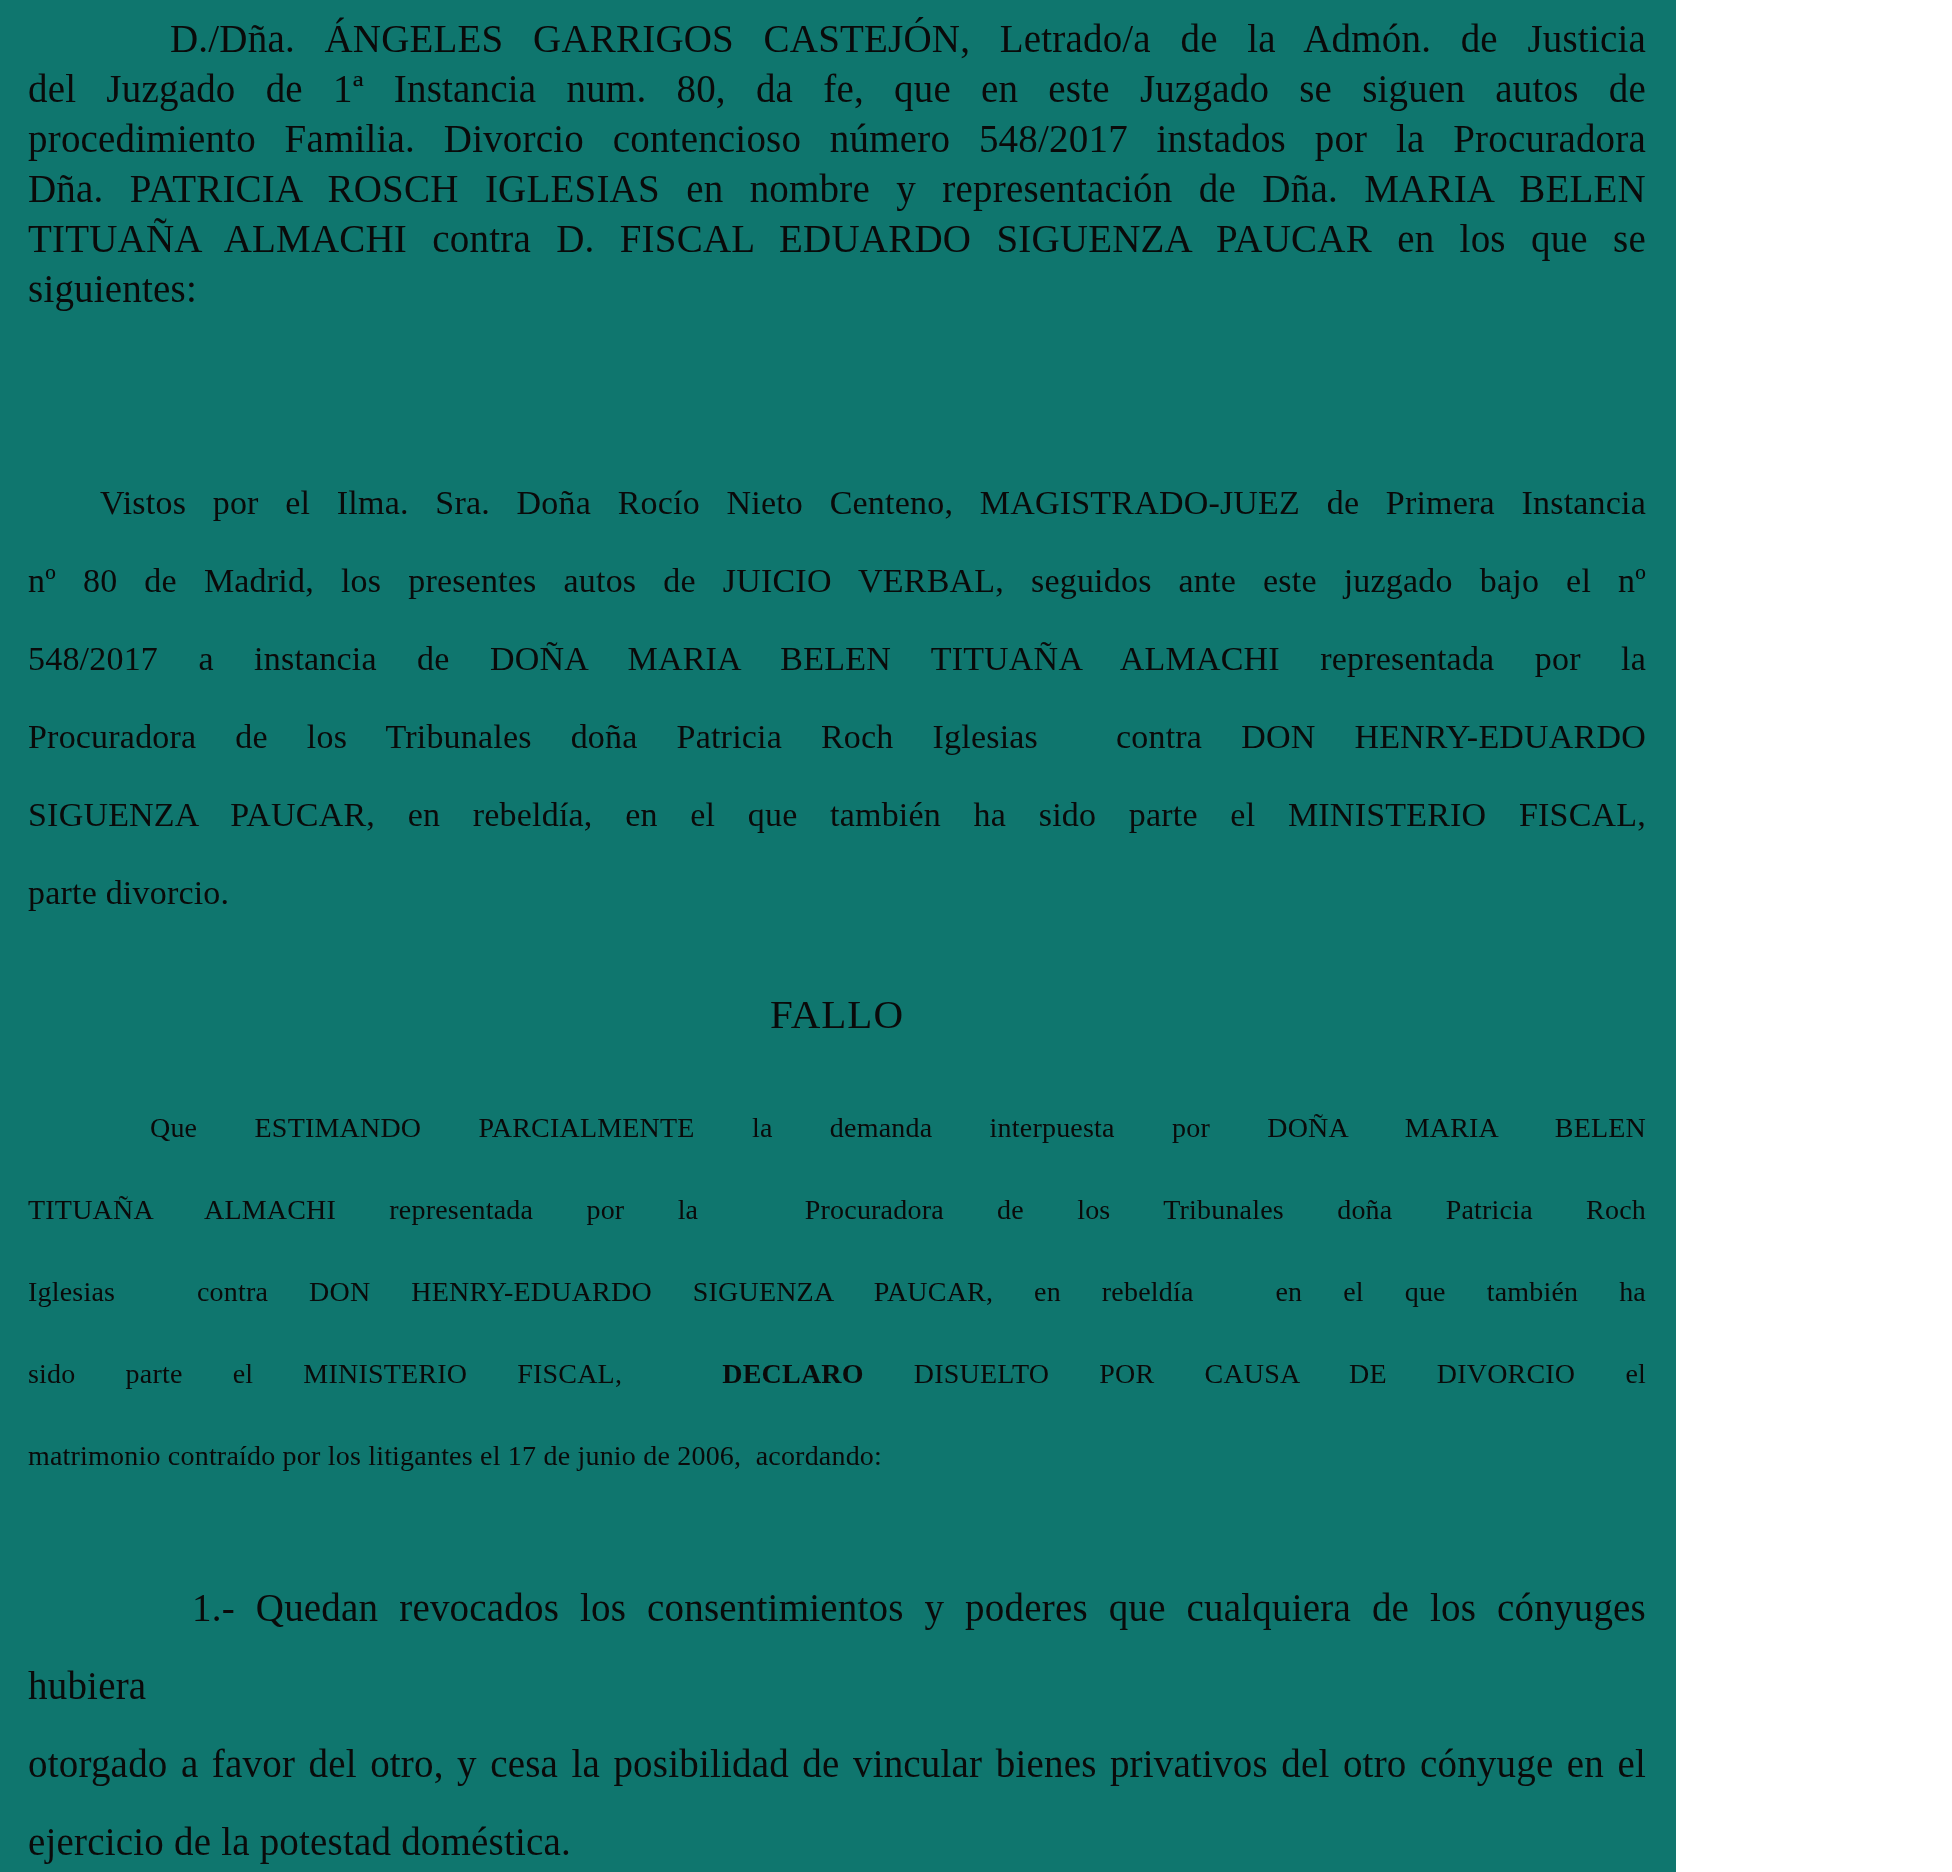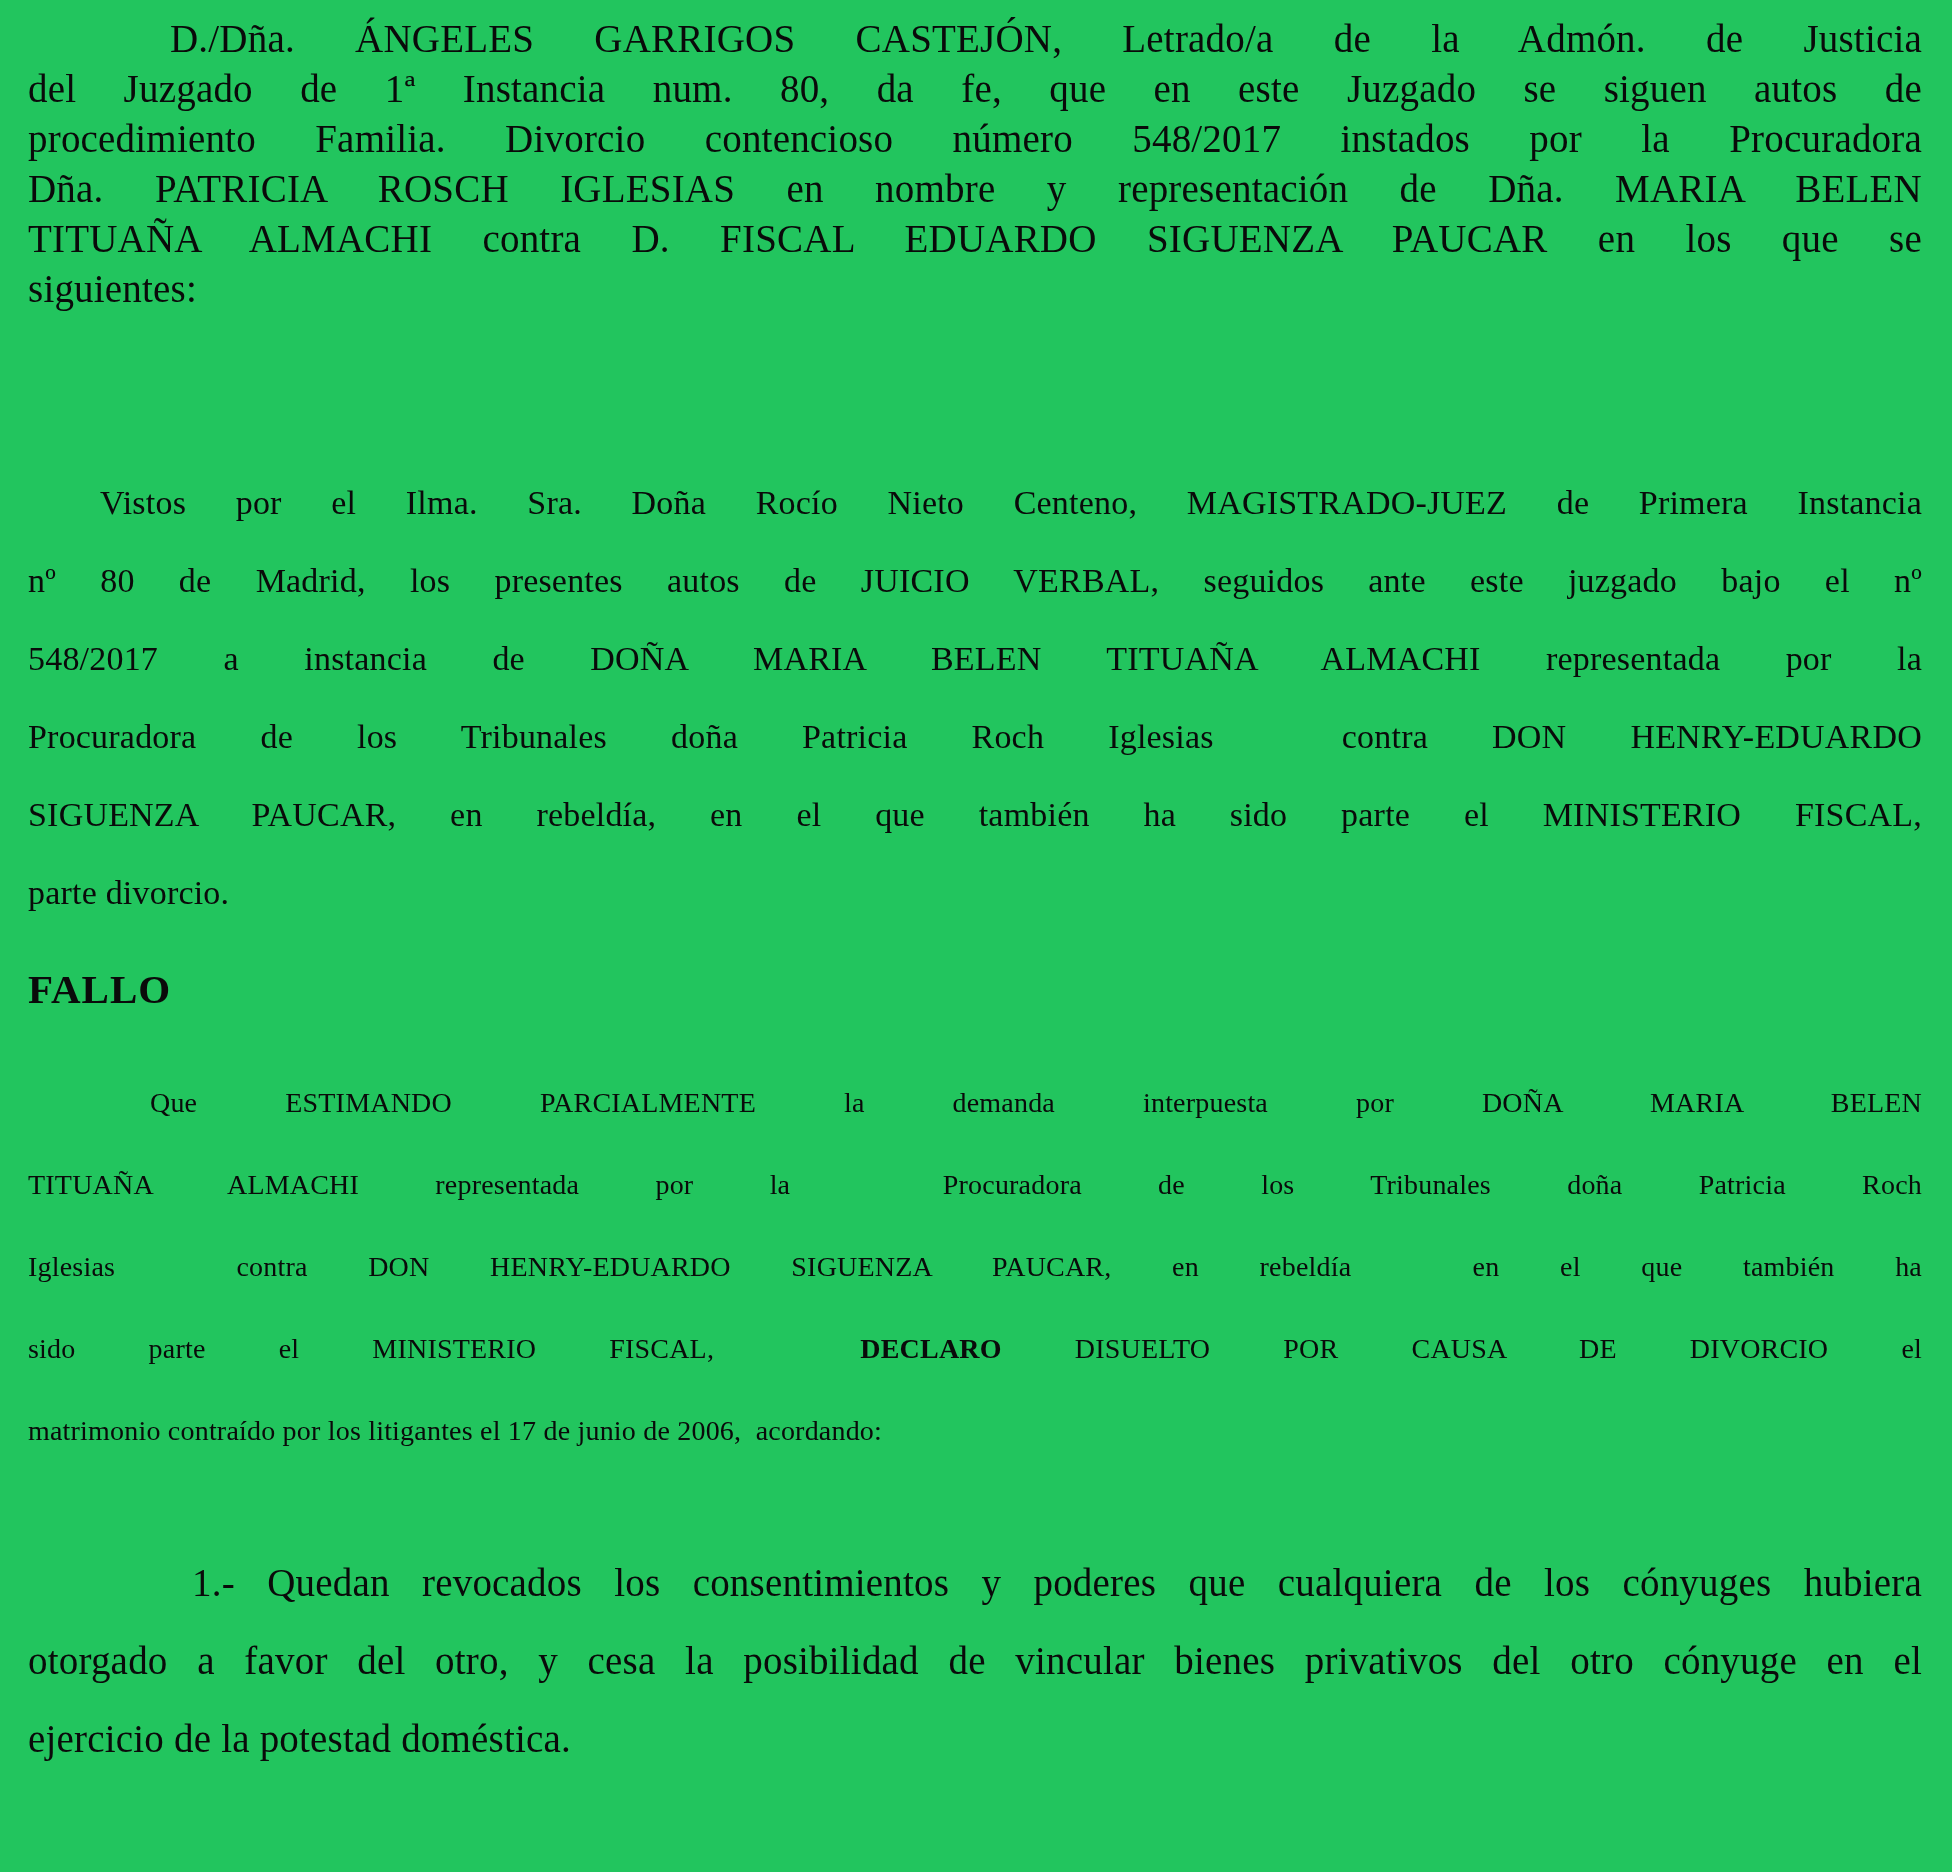--- a/index.html
+++ b/index.html
@@ -1,45 +1,46 @@
 <!DOCTYPE html>
 <html><head>
 <meta charset="utf-8">
 <style>
   html, body { margin: 0; padding: 0; background: #ffffff; }
   .page {
     position: relative;
-    width: 1952px;
+    width: 1676px;
     height: 1872px;
     box-sizing: border-box;
-    background: #22c55e;
+    background: #0f766e;
     color: #0a0a0a;
     font-family: "Liberation Serif", "DejaVu Serif", serif;
     padding: 14px 30px 0 28px;
     overflow: hidden;
   }
   .para { margin: 0; }
   .line {
     text-align: justify;
     text-align-last: justify;
     letter-spacing: 0.2px;
   }
   .line.lastline { text-align-last: left; }
   
   .p1 .line { font-size: 39px; line-height: 50px; }
   .p1 .first { text-indent: 142px; }
   
   .p2 { margin-top: 150px; }
   .p2 .line { font-size: 34px; line-height: 78px; }
   .p2 .first { text-indent: 72px; }
   .fallo {
-    margin-top: 28px;
+    margin-top: 53px;
     font-size: 41px;
     line-height: 58px;
-    font-weight: bold;
+    font-weight: normal;
+    text-align: center;
     letter-spacing: 1px;
   }
   .p3 { margin-top: 44px; }
   .p3 .line { font-size: 28px; line-height: 82px; }
   .p3 .first { text-indent: 122px; }
   .p4 { margin-top: 72px; }
   .p4 .line { font-size: 39px; line-height: 78px; }
   .p4 .first { text-indent: 164px; }
   .bold { font-weight: bold; }
 </style>

